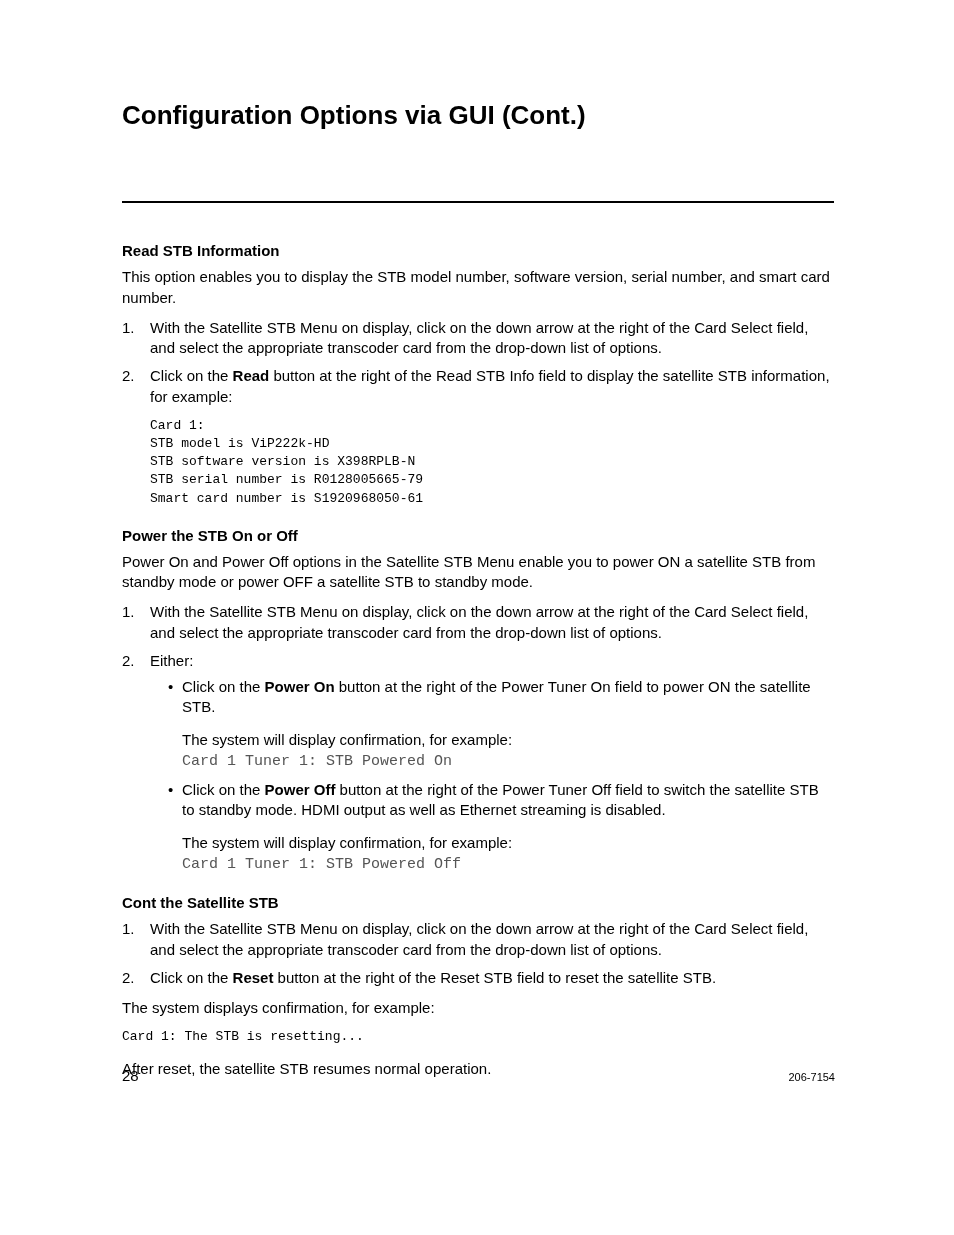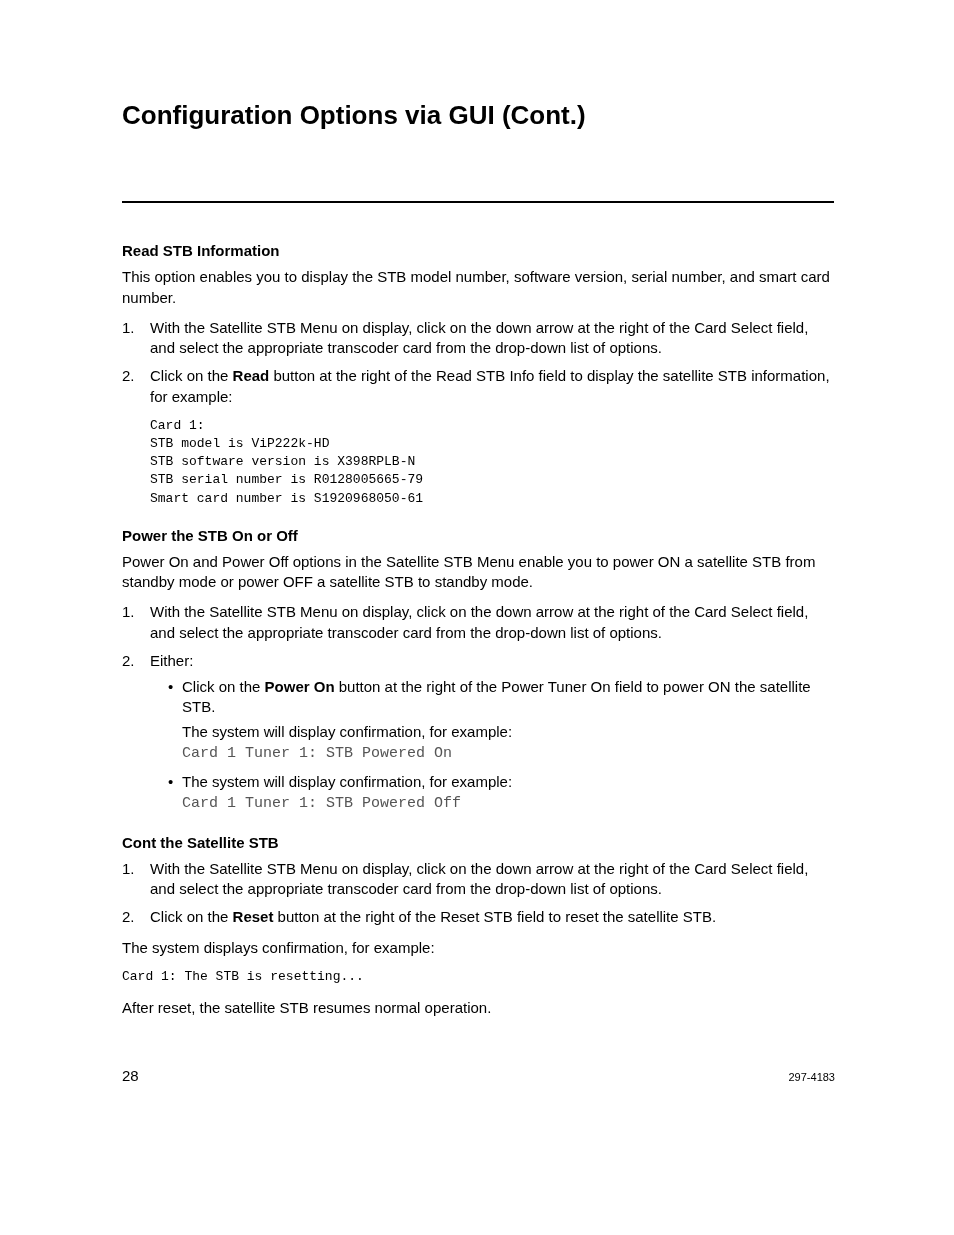--- a/index.html
+++ b/index.html
@@ -76,21 +76,21 @@
     line-height: 1.4;
     margin: 4px 0 12px 28px;
   }
   .mono-inline {
     font-family: "Courier New", Courier, monospace;
     font-size: 15px;
     color: #555;
     margin-top: 2px;
   }
   .bold { font-weight: bold; text-align: right; }
-  .sub-note { margin-top: 4px; }
+  .sub-note { margin-top: 12px; }
   .footer {
     position: absolute;
     left: 122px;
     right: 119px;
     bottom: 62px;
     display: flex;
     justify-content: space-between;
     align-items: baseline;
   }
   .footer .pagenum { font-size: 15px; }
@@ -137,20 +137,21 @@
       <li>
         <span class="num">2.</span>
         <span>Either:</span>
         <ul class="sub">
           <li>
             <span><span>Click on the </span><span class="bold">Power On</span><span> button at the right of the Power Tuner On field to power ON the satellite STB.</span></span>
             <div class="sub-note">The system will display confirmation, for example:</div>
             <div class="mono-inline">Card 1 Tuner 1: STB Powered On</div>
           </li>
           <li>
+            <span><span>Click on the </span><span class="bold">Power Off</span><span> button at the right of the Power Tuner Off field to switch the satellite STB to standby mode. HDMI output as well as Ethernet streaming is disabled.</span></span>
             <div class="sub-note">The system will display confirmation, for example:</div>
             <div class="mono-inline">Card 1 Tuner 1: STB Powered Off</div>
           </li>
         </ul>
       </li>
     </ol>
   </div>
 
   <div class="block">
     <p class="section-title">Cont the Satellite STB</p>
@@ -164,16 +165,16 @@
         <span><span>Click on the </span><span class="bold">Reset</span><span> button at the right of the Reset STB field to reset the satellite STB.</span></span>
       </li>
     </ol>
     <p>The system displays confirmation, for example:</p>
     <div class="mono" style="margin-left:0">Card 1: The STB is resetting...</div>
     <p>After reset, the satellite STB resumes normal operation.</p>
   </div>
 
   <div class="footer">
     <span class="pagenum">28</span>
-    <span class="docid">297-4183</span>
+    <span class="docid">206-7154</span>
   </div>
 
 </div>
 
 </body></html>

